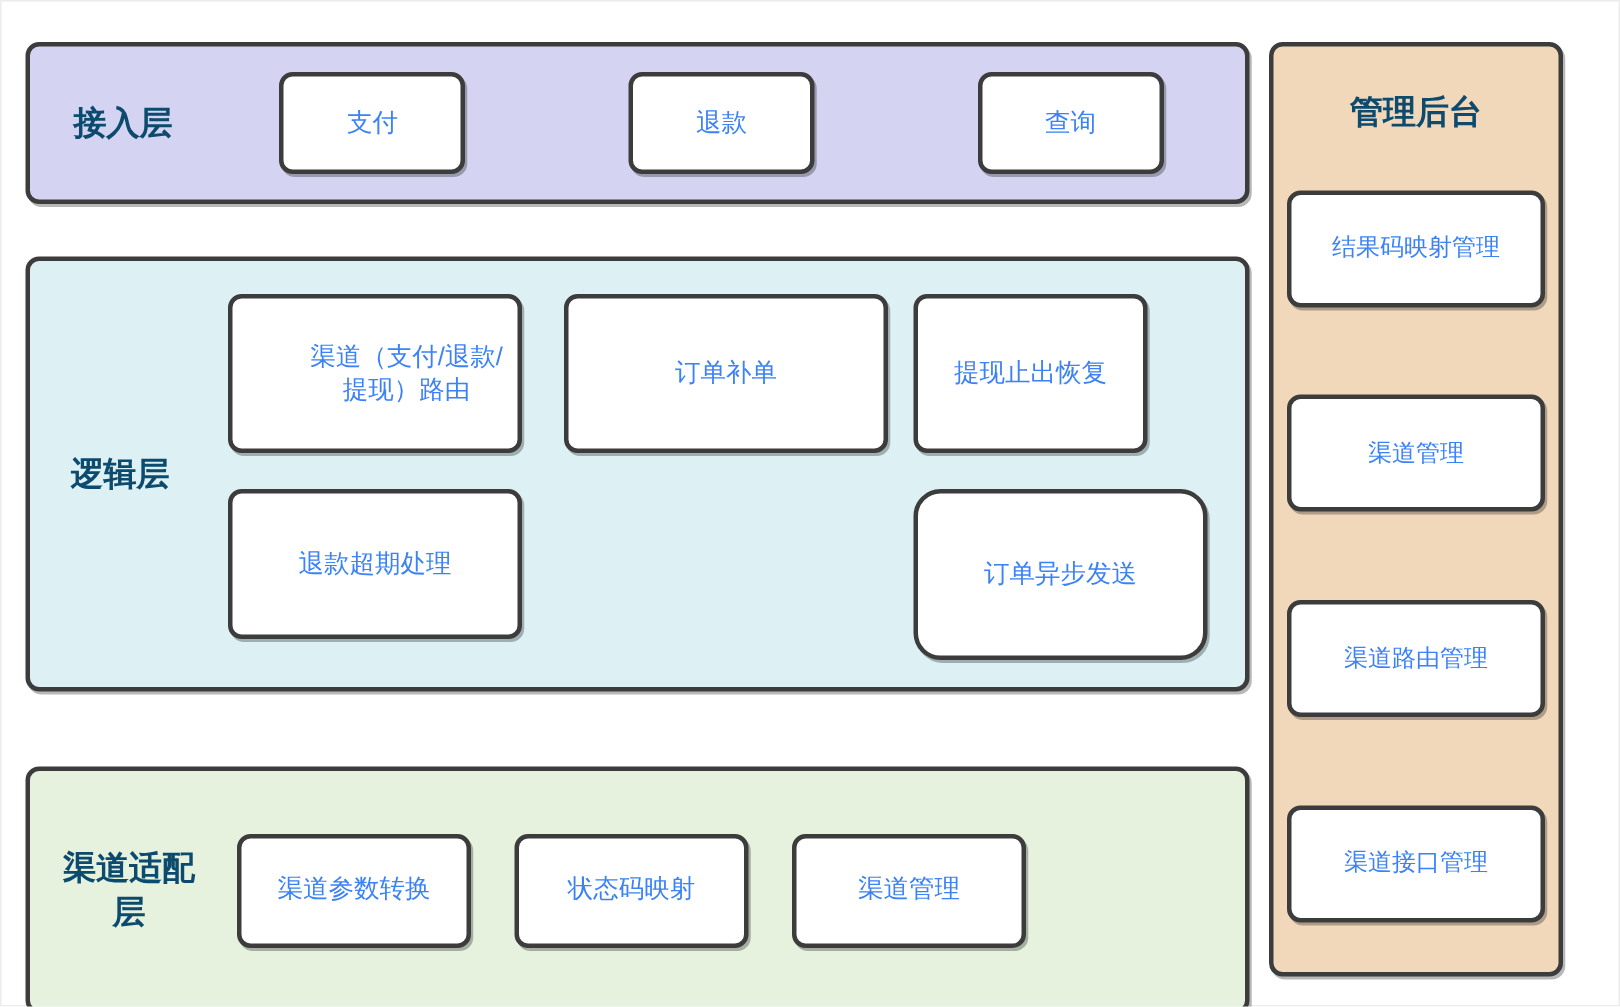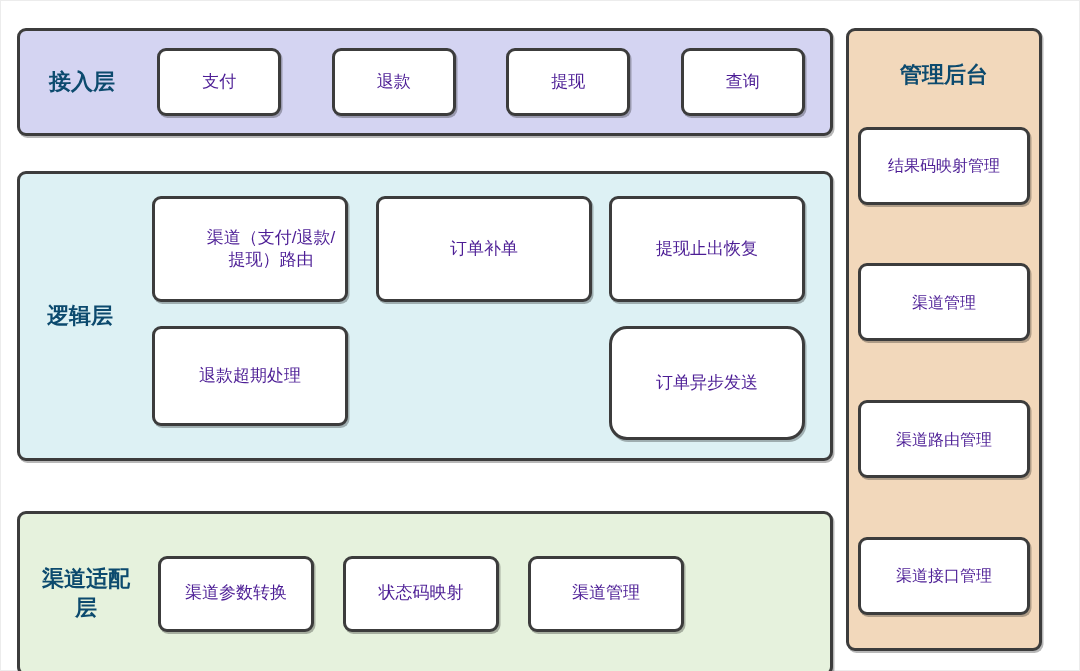--- a/index.html
+++ b/index.html
@@ -32,21 +32,21 @@
     border-radius: 9px;
     box-shadow: 1.5px 2px 0 rgba(0,0,0,0.28);
   }
 
   .node {
     box-sizing: border-box;
     background: #ffffff;
     border: 3px solid #3c3c3c;
     border-radius: 9px;
     box-shadow: 1.5px 2px 0 rgba(0,0,0,0.28);
-    color: #4c1d95;
+    color: #3b82f6;
     font-size: 17px;
     line-height: 1.32;
     display: flex;
     align-items: center;
     justify-content: center;
     text-align: center;
     white-space: pre-line;
     padding: 2px 6px;
   }
 
@@ -104,21 +104,21 @@
   #logic-layer .grid {
     flex: 1;
     position: relative;
     height: 100%;
   }
   #logic-layer .node {
     position: absolute;
   }
   #logic-r0c0 { left: 18px;  top: 22px;  width: 196px; height: 106px; padding-left: 48px; }
   #logic-r0c1 { left: 242px; top: 22px;  width: 216px; height: 106px; }
-  #logic-r0c2 { left: 475px; top: 22px;  width: 196px; height: 106px; }
+  #logic-r0c2 { left: 475px; top: 22px;  width: 156px; height: 106px; }
   #logic-r1c0 { left: 18px;  top: 152px; width: 196px; height: 100px; }
   #logic-r1c2 { left: 475px; top: 152px; width: 196px; height: 114px; border-radius: 18px; }
 
   
   #adapter-layer {
     left: 16px;
     top: 510px;
     width: 816px;
     height: 165px;
     background: #e6f2dd;
@@ -178,21 +178,20 @@
 </head>
 <body>
 
 <div id="canvas">
 
   <div class="layer" id="access-layer">
     <div class="layer-label">接入层</div>
     <div class="nodes">
       <div class="node">支付</div>
       <div class="node">退款</div>
-      <div class="node">提现</div>
       <div class="node">查询</div>
     </div>
   </div>
 
   <div class="layer" id="logic-layer">
     <div class="layer-label">逻辑层</div>
     <div class="grid">
       <div class="node" id="logic-r0c0">渠道（支付/退款/
 提现）路由</div>
       <div class="node" id="logic-r0c1">订单补单</div>

